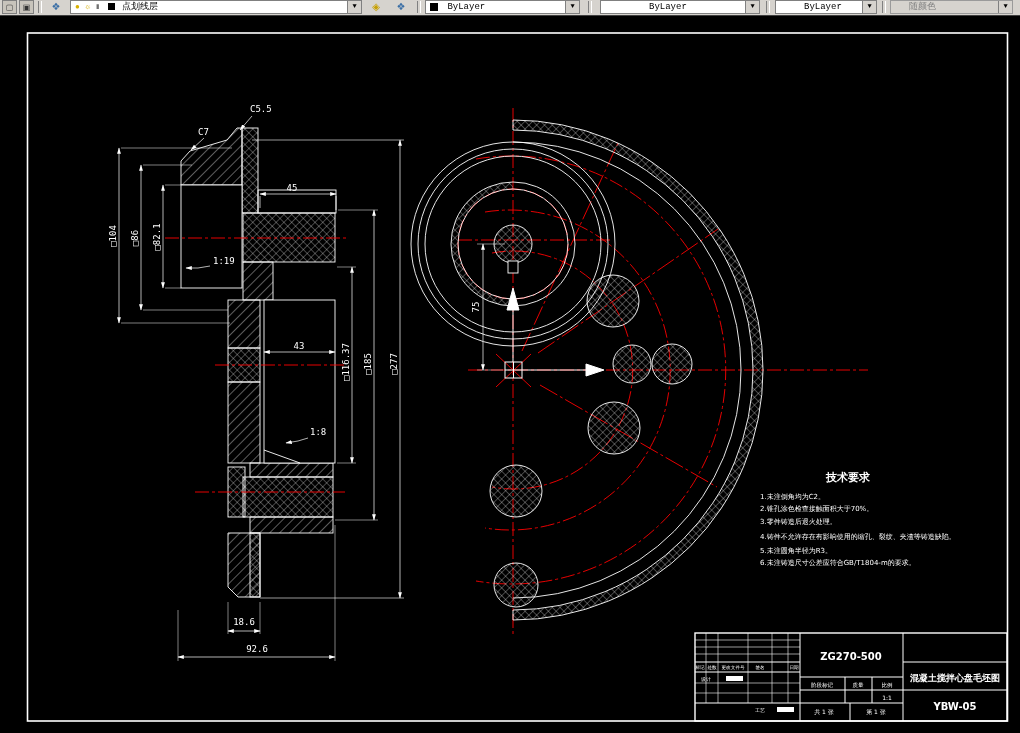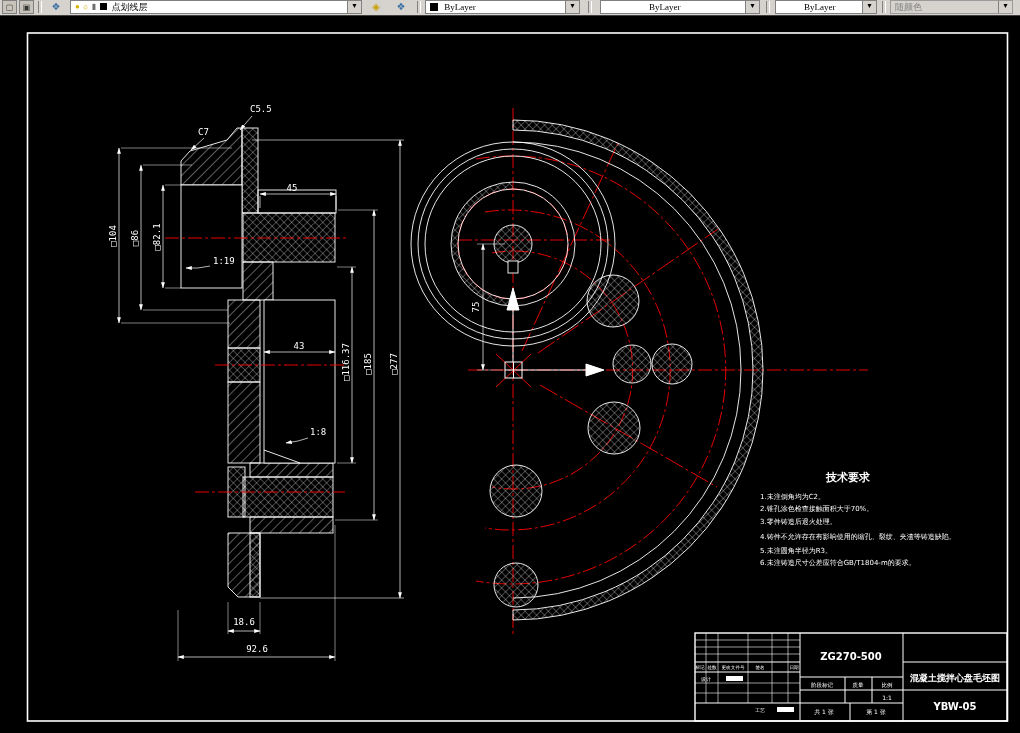--- a/index.html
+++ b/index.html
@@ -7,21 +7,21 @@
        font-family:"Liberation Sans",sans-serif;}
   
   #toolbar{position:absolute;left:0;top:0;width:1020px;height:15px;background:#d6d3ce;
            border-bottom:1px solid #404040;overflow:hidden;}
   .tbtn{position:absolute;top:0;height:14px;background:#d6d3ce;border:1px solid #d6d3ce;
         box-sizing:border-box;font-size:9px;line-height:12px;text-align:center;color:#333;}
   .tsep{position:absolute;top:1px;width:2px;height:12px;border-left:1px solid #808080;
         border-right:1px solid #fff;}
   .combo{position:absolute;top:0;height:14px;background:#fff;border:1px solid #808080;
          box-sizing:border-box;font-size:9px;line-height:12px;color:#000;white-space:nowrap;
-         overflow:hidden;font-family:Liberation Serif, serif;}
+         overflow:hidden;font-family:Liberation Mono, monospace;}
   .combo .arrow{position:absolute;right:0;top:0;width:13px;height:12px;background:#d6d3ce;
                 border-left:1px solid #808080;font-size:7px;line-height:11px;text-align:center;color:#000;}
   .combo.disabled{background:#d6d3ce;color:#808080;}
   .lyricon{display:inline-block;font-size:8px;vertical-align:top;line-height:12px;}
   
   #canvas{position:absolute;left:0;top:16px;width:838px;height:717px;background:#000;}
   svg text{stroke:none;}
 </style>
 </head>
 <body>
@@ -56,21 +56,21 @@
     <span style="margin-left:48px;">ByLayer</span>
     <span class="arrow">▼</span>
   </div>
   <div class="tsep" style="left:766px;"></div>
   <div class="combo" style="left:775px;width:102px;">
     <span style="margin-left:28px;">ByLayer</span>
     <span class="arrow">▼</span>
   </div>
   <div class="tsep" style="left:882px;"></div>
   <div class="combo disabled" style="left:890px;width:123px;border:1px solid #9a9a9a;">
-    <span style="margin-left:4px;">随颜色</span>
+    <span style="margin-left:18px;">随颜色</span>
     <span class="arrow">▼</span>
   </div>
 </div>
 
 <div id="canvas">
 <svg width="1020" height="717" viewBox="0 16 1020 717" xmlns="http://www.w3.org/2000/svg">
   <defs>
     <pattern id="hd" width="7" height="7" patternUnits="userSpaceOnUse" patternTransform="rotate(45)">
       <line x1="0" y1="0" x2="0" y2="7" stroke="#e8e8e8" stroke-width="0.8"></line>
     </pattern>

